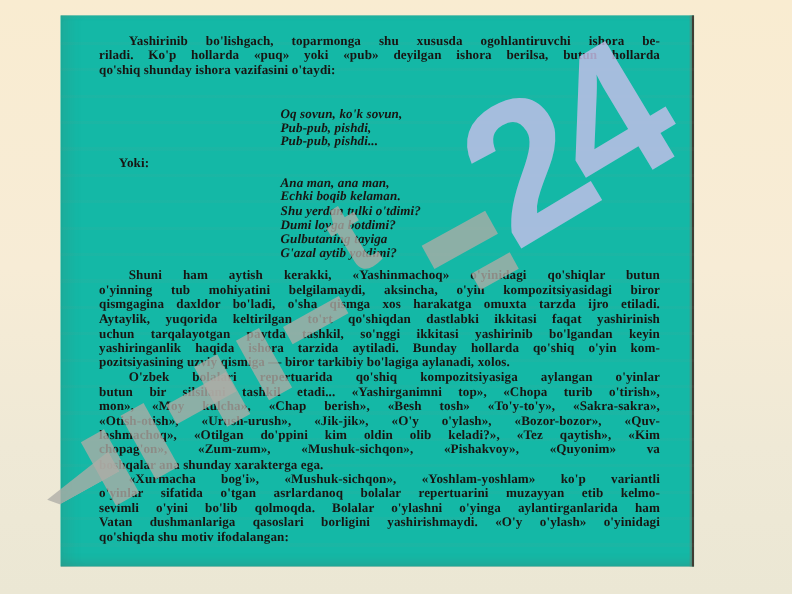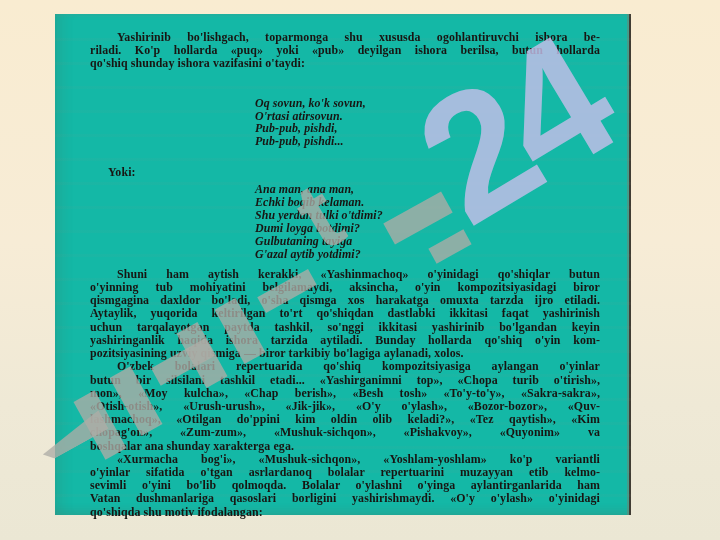--- a/index.html
+++ b/index.html
@@ -28,21 +28,21 @@
     letter-spacing:.1px;
   }
   .blk{position:relative;}
   .para .ln{text-align:justify;text-align-last:justify;white-space:nowrap;}
   .para .ln.first{padding-left:27px;}
   .para .ln.last{text-align:center;text-align-last:left;white-space:normal;}
   .poem{margin-left:165px;font-style:italic;}
   .poem .ln{line-height:12.9px;}
   .label{margin-left:18px;}
   .b1{margin-top:26px;}
-  .b2{margin-top:18px;}
+  .b2{margin-top:7px;}
   .b3{margin-top:4px;}
   .b4{margin-top:7px;font-family:Liberation Serif, serif;}
   
   .wm{position:absolute;z-index:6;pointer-events:none;}
   .wm-24{
     left:420px;top:26px;width:240px;
     font-family:"Liberation Sans","DejaVu Sans",sans-serif;font-weight:bold;
     font-size:178px;line-height:1;letter-spacing:-12px;
     transform:rotate(-31deg);
   }
@@ -68,21 +68,20 @@
 
 <div class="page">
   <div class="textcol">
       <div class="blk para b0">
         <div class="ln first">Yashirinib bo'lishgach, toparmonga shu xususda ogohlantiruvchi ishora be-</div>
         <div class="ln">riladi. Ko'p hollarda «puq» yoki «pub» deyilgan ishora berilsa, butun hollarda</div>
         <div class="ln last">qo'shiq shunday ishora vazifasini o'taydi:</div>
       </div>
       <div class="blk poem b1">
         <div class="ln">Oq sovun, ko'k sovun,</div>
-        <div class="ln">O'rtasi atirsovun.</div>
         <div class="ln">Pub-pub, pishdi,</div>
         <div class="ln">Pub-pub, pishdi...</div>
       </div>
       <div class="blk label b2">
         <div class="ln">Yoki:</div>
       </div>
       <div class="blk poem b3">
         <div class="ln">Ana man, ana man,</div>
         <div class="ln">Echki boqib kelaman.</div>
         <div class="ln">Shu yerdan tulki o'tdimi?</div>

